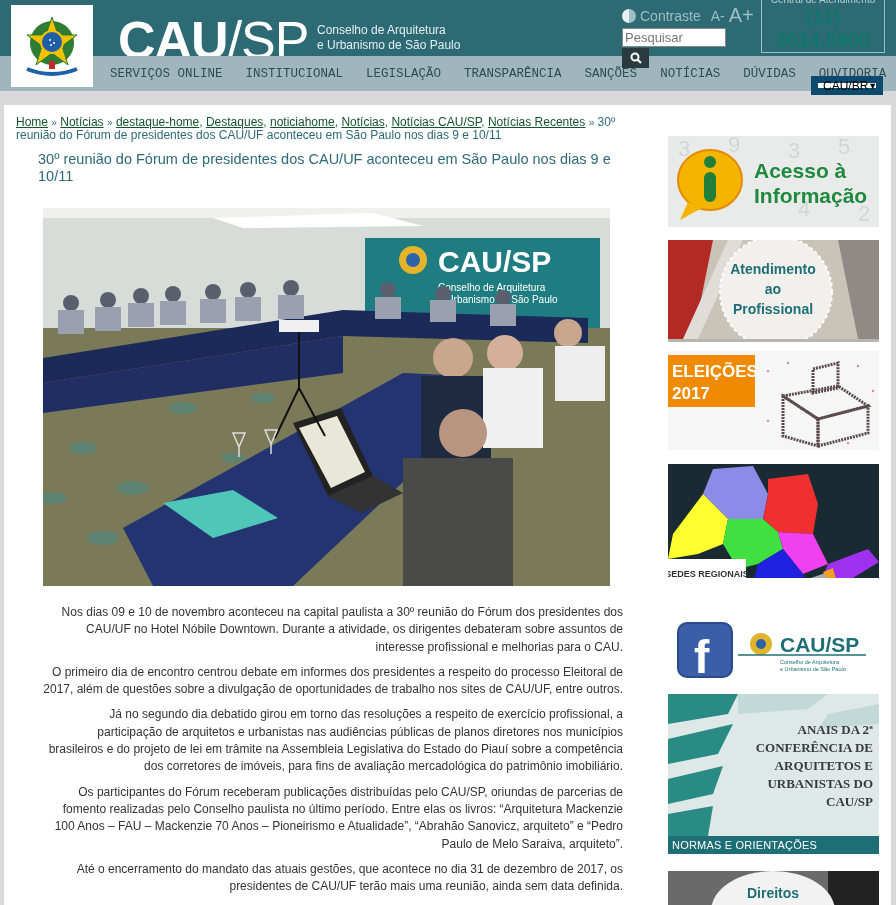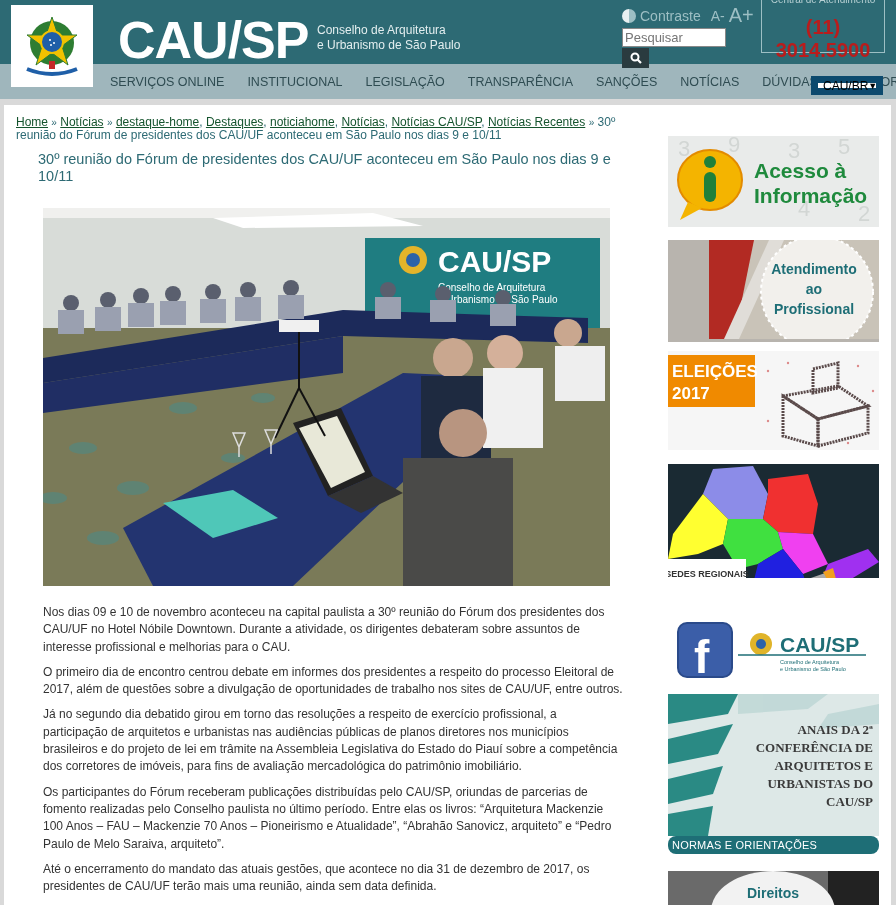--- a/index.html
+++ b/index.html
@@ -5,52 +5,52 @@
   * { box-sizing: border-box; margin: 0; padding: 0; }
   html, body { width: 896px; height: 905px; overflow: hidden; background: #d9d9d9; font-family: "Liberation Sans", sans-serif; }
   #page { position: relative; width: 896px; height: 905px; background: #d9d9d9; }
 
   
   #header { position: absolute; left: 0; top: 0; width: 896px; height: 68px; background: #2d6a74; }
   #header .strip { position:absolute; left:0; top:66px; width:896px; height:4px; background:#f3f5f5; }
   #coat { position: absolute; left: 11px; top: 5px; width: 82px; height: 82px; background: #fff; z-index: 3; display:flex; align-items:center; justify-content:center; }
   #logo-main { position: absolute; left: 118px; top: 14px; color: #fff; font-size: 52px; line-height: 52px; letter-spacing: -1px; }
   #logo-main b { font-weight: bold; }
-  #logo-main span.thin { font-weight: bold; }
+  #logo-main span.thin { font-weight: normal; }
   #logo-sub { position: absolute; left: 317px; top: 23px; color: #e3eeef; font-size: 12px; line-height: 15px; }
   #a11y { position: absolute; left: 622px; top: 4px; color: #9dbfc4; font-size: 14px; display:flex; align-items:center; gap:4px; }
   #a11y .contrast-dot { width: 14px; height: 14px; border-radius:50%; background: linear-gradient(90deg,#e8f0f1 50%, #9dbfc4 50%); display:inline-block; }
   #a11y .aminus { font-size: 14px; margin-left: 6px; }
   #a11y .aplus { font-size: 20px; }
   #search-input { position: absolute; left: 622px; top: 28px; width: 104px; height: 19px; border: 1px solid #888; background: #fff; font-family: "Liberation Sans", sans-serif; font-size: 13px; padding: 0 2px; color: #701a75; }
   #search-btn { position: absolute; left: 622px; top: 48px; width: 27px; height: 20px; background: #2a3b3f; display:flex; align-items:center; justify-content:center; z-index:3; }
   #phone-box { position: absolute; left: 761px; top: -4px; width: 124px; height: 57px; border-left: 1px solid #9dbfc4; border-right: 1px solid #9dbfc4; border-bottom: 1px solid #9dbfc4; color: #cfe0e2; text-align: center; }
   #phone-box .lbl { font-size: 10px; margin-top: -2px; color:#b8d1d4; }
-  #phone-box .num { font-size: 20px; color: #b91c1c; font-weight: bold; letter-spacing: 0px; margin-top: 11px; }
+  #phone-box .num { font-size: 20px; color: #0f766e; font-weight: bold; letter-spacing: 0px; margin-top: 1px; }
   #phone-box .hours { font-size: 9px; color: #9dbfc4; margin-top: 18px; }
 
   
-  #nav { position: absolute; left: 0; top: 64px; width: 896px; height: 35px; background: #9fb6bc; }
+  #nav { position: absolute; left: 0; top: 56px; width: 896px; height: 35px; background: #9fb6bc; font-family: Liberation Mono, monospace; }
   #nav ul { list-style: none; position:absolute; left: 110px; top: 11px; display:flex; }
   #nav li { font-size: 12.5px; color: #2f4c52; margin-right: 23px; white-space: nowrap; }
   #cau-select { position: absolute; left: 811px; top: 76px; width: 72px; height: 19px; background: #fff; border: 7px solid #0c4a6e; font-size: 12px; color: #000; padding: 1px 5px; display:flex; justify-content:space-between; align-items:center; }
   #cau-select .arr { font-size: 9px; }
 
   
   #content { position: absolute; left: 4px; top: 105px; width: 647px; height: 800px; background: #fff; }
   #sidebar-bg { position: absolute; left: 651px; top: 105px; width: 240px; height: 800px; background: #fff; }
   #breadcrumb { position: absolute; left: 16px; top: 116px; width: 600px; font-size: 12px; line-height: 13px; color: #2d6a74; }
   #breadcrumb a { color: #14532d; text-decoration: underline; }
   #breadcrumb .sep { color: #2d6a74; font-size: 10px; }
   #breadcrumb .cur { color: #2d6a74; }
   #title { position: absolute; left: 38px; top: 151px; width: 585px; font-size: 14.5px; line-height: 17px; color: #2d6a74; font-weight: normal; }
 
   #photo { position: absolute; left: 43px; top: 208px; width: 567px; height: 378px; overflow: hidden; background: #6f6f55; }
 
-  #body { position: absolute; left: 43px; top: 604px; width: 580px; font-size: 12px; line-height: 17.3px; color: #333; }
+  #body { position: absolute; left: 43px; top: 604px; width: 580px; font-size: 12px; line-height: 17.3px; color: #333; text-align: right; }
   #body p { margin-bottom: 8px; }
 
   
   .sb-head { position:absolute; left: 668px; width: 211px; height: 18px; background: #1e6e76; color: #fff; font-size: 11px; line-height: 18px; padding-left: 4px; letter-spacing: 0.2px; margin-top: 31px; }
   .banner { position:absolute; left: 668px; width: 211px; overflow:hidden; }
 </style>
 </head>
 <body>
 <div id="page">
 
@@ -237,21 +237,21 @@
         </g>
       <ellipse cx="42" cy="44" rx="32" ry="30" fill="#f4b400" stroke="#e38b00" stroke-width="2"></ellipse>
       <polygon points="20,66 12,84 34,72" fill="#f4b400"></polygon>
       <circle cx="42" cy="26" r="6" fill="#20803a"></circle>
       <rect x="36" y="36" width="12" height="30" rx="6" fill="#20803a"></rect>
       <text x="86" y="42" fill="#1f8a3d" font-family="Liberation Sans, sans-serif" font-size="21" font-weight="bold">Acesso à</text>
       <text x="86" y="67" fill="#1f8a3d" font-family="Liberation Sans, sans-serif" font-size="21" font-weight="bold">Informação</text>
     </svg>
   </div>
 
-  <div class="banner" style="top:240px;height:102px;background:#b8b4ae;padding-left:41px;">
+  <div class="banner" style="top:240px;height:102px;background:#b8b4ae;">
     <svg width="211" height="99" viewBox="0 0 211 99">
       <rect width="211" height="99" fill="#c9c3b8"></rect>
       <polygon points="0,0 45,0 25,99 0,99" fill="#b22a23"></polygon>
       <polygon points="15,99 60,0 75,0 30,99" fill="#e0ddd8"></polygon>
       <polygon points="170,0 211,0 211,99 190,99" fill="#8f8a86"></polygon>
       <circle cx="108" cy="52" r="56" fill="#f2f0ec"></circle>
       <circle cx="108" cy="52" r="56" fill="none" stroke="#fff" stroke-width="2" stroke-dasharray="3 3"></circle>
       <text x="105" y="34" text-anchor="middle" fill="#1e6e76" font-family="Liberation Sans, sans-serif" font-size="14" font-weight="bold">Atendimento</text>
       <text x="105" y="54" text-anchor="middle" fill="#1e6e76" font-family="Liberation Sans, sans-serif" font-size="14" font-weight="bold">ao</text>
       <text x="105" y="74" text-anchor="middle" fill="#1e6e76" font-family="Liberation Sans, sans-serif" font-size="14" font-weight="bold">Profissional</text>
@@ -329,21 +329,21 @@
       <g fill="#3a3a3a" font-family="Liberation Serif, serif" font-size="13" font-weight="bold" text-anchor="end">
         <text x="205" y="40">ANAIS DA 2ª</text>
         <text x="205" y="58">CONFERÊNCIA DE</text>
         <text x="205" y="76">ARQUITETOS E</text>
         <text x="205" y="94">URBANISTAS DO</text>
         <text x="205" y="112">CAU/SP</text>
       </g>
     </svg>
   </div>
 
-  <div class="sb-head" style="top:805px;border-radius:8px;">NORMAS E ORIENTAÇÕES</div>
+  <div class="sb-head" style="top:805px;">NORMAS E ORIENTAÇÕES</div>
 
   <div class="banner" style="top:871px;height:34px;background:#5eead4;">
     <svg width="211" height="34" viewBox="0 0 211 34">
       <rect width="211" height="34" fill="#6a6a6a"></rect>
       <rect x="160" y="0" width="51" height="34" fill="#222"></rect>
       <ellipse cx="105" cy="40" rx="62" ry="40" fill="#f2f2f2"></ellipse>
       <text x="105" y="27" text-anchor="middle" fill="#1e6e76" font-family="Liberation Sans, sans-serif" font-size="14" font-weight="bold">Direitos</text>
     </svg>
   </div>
 

